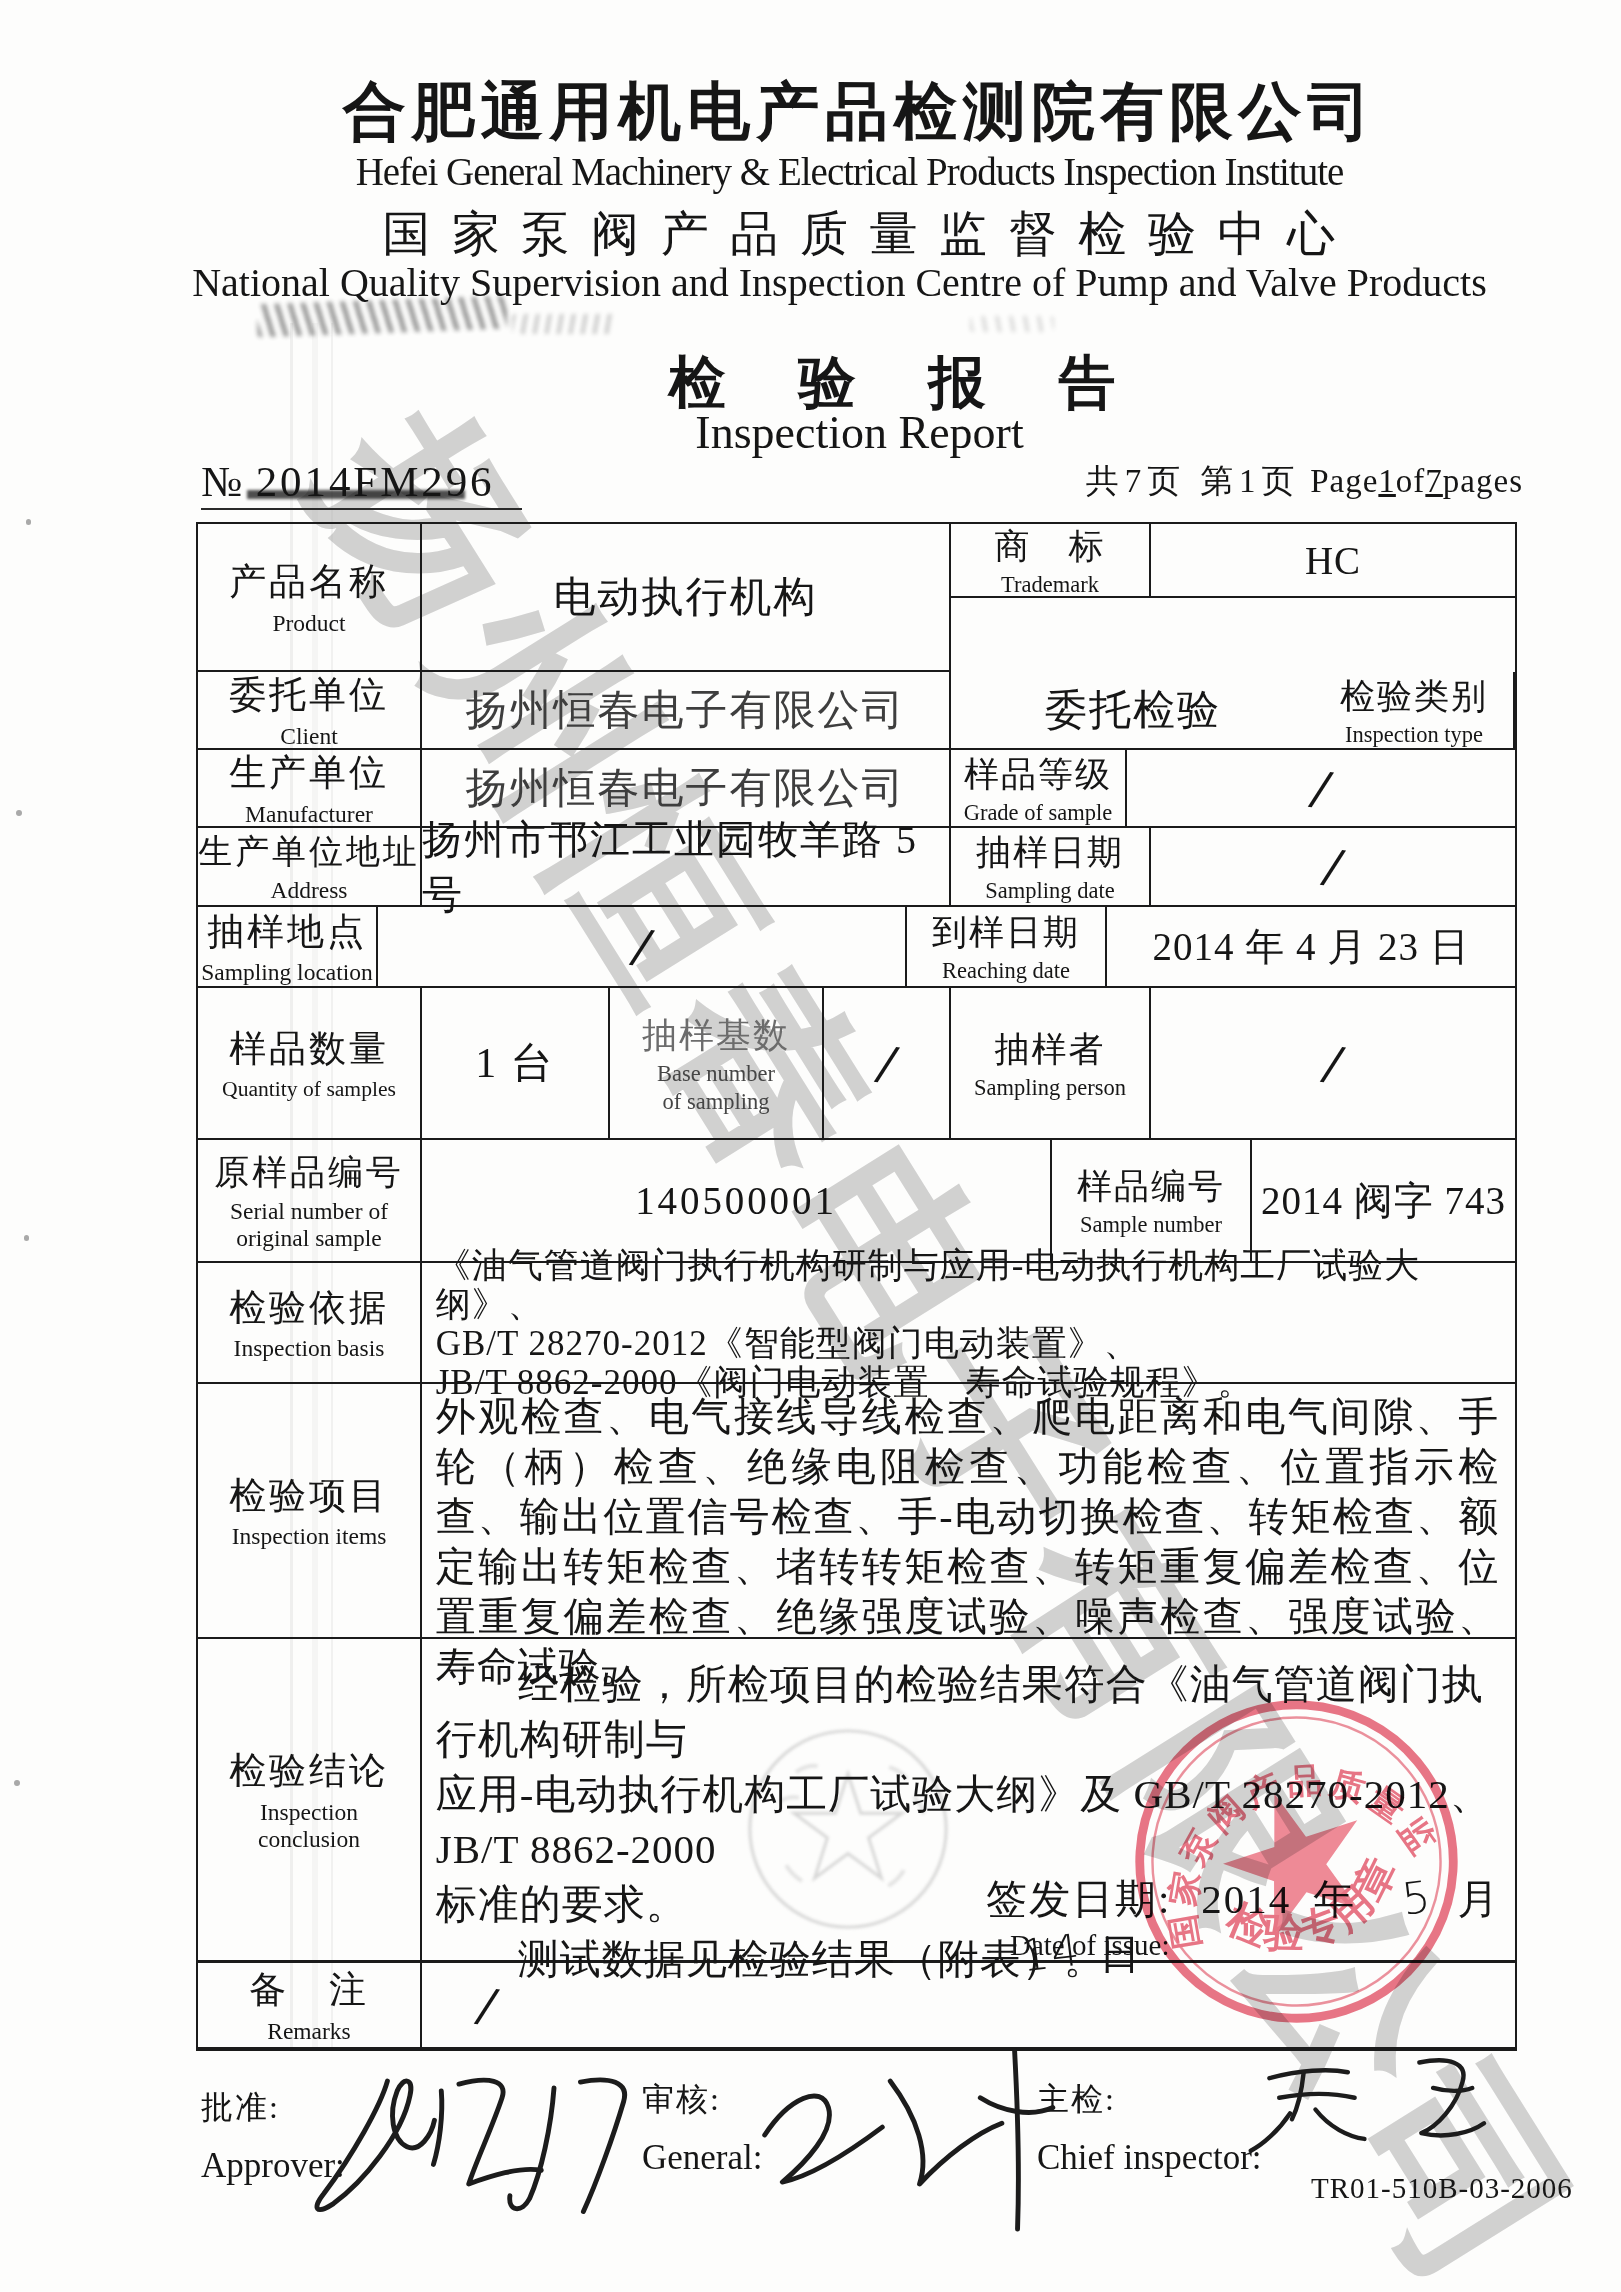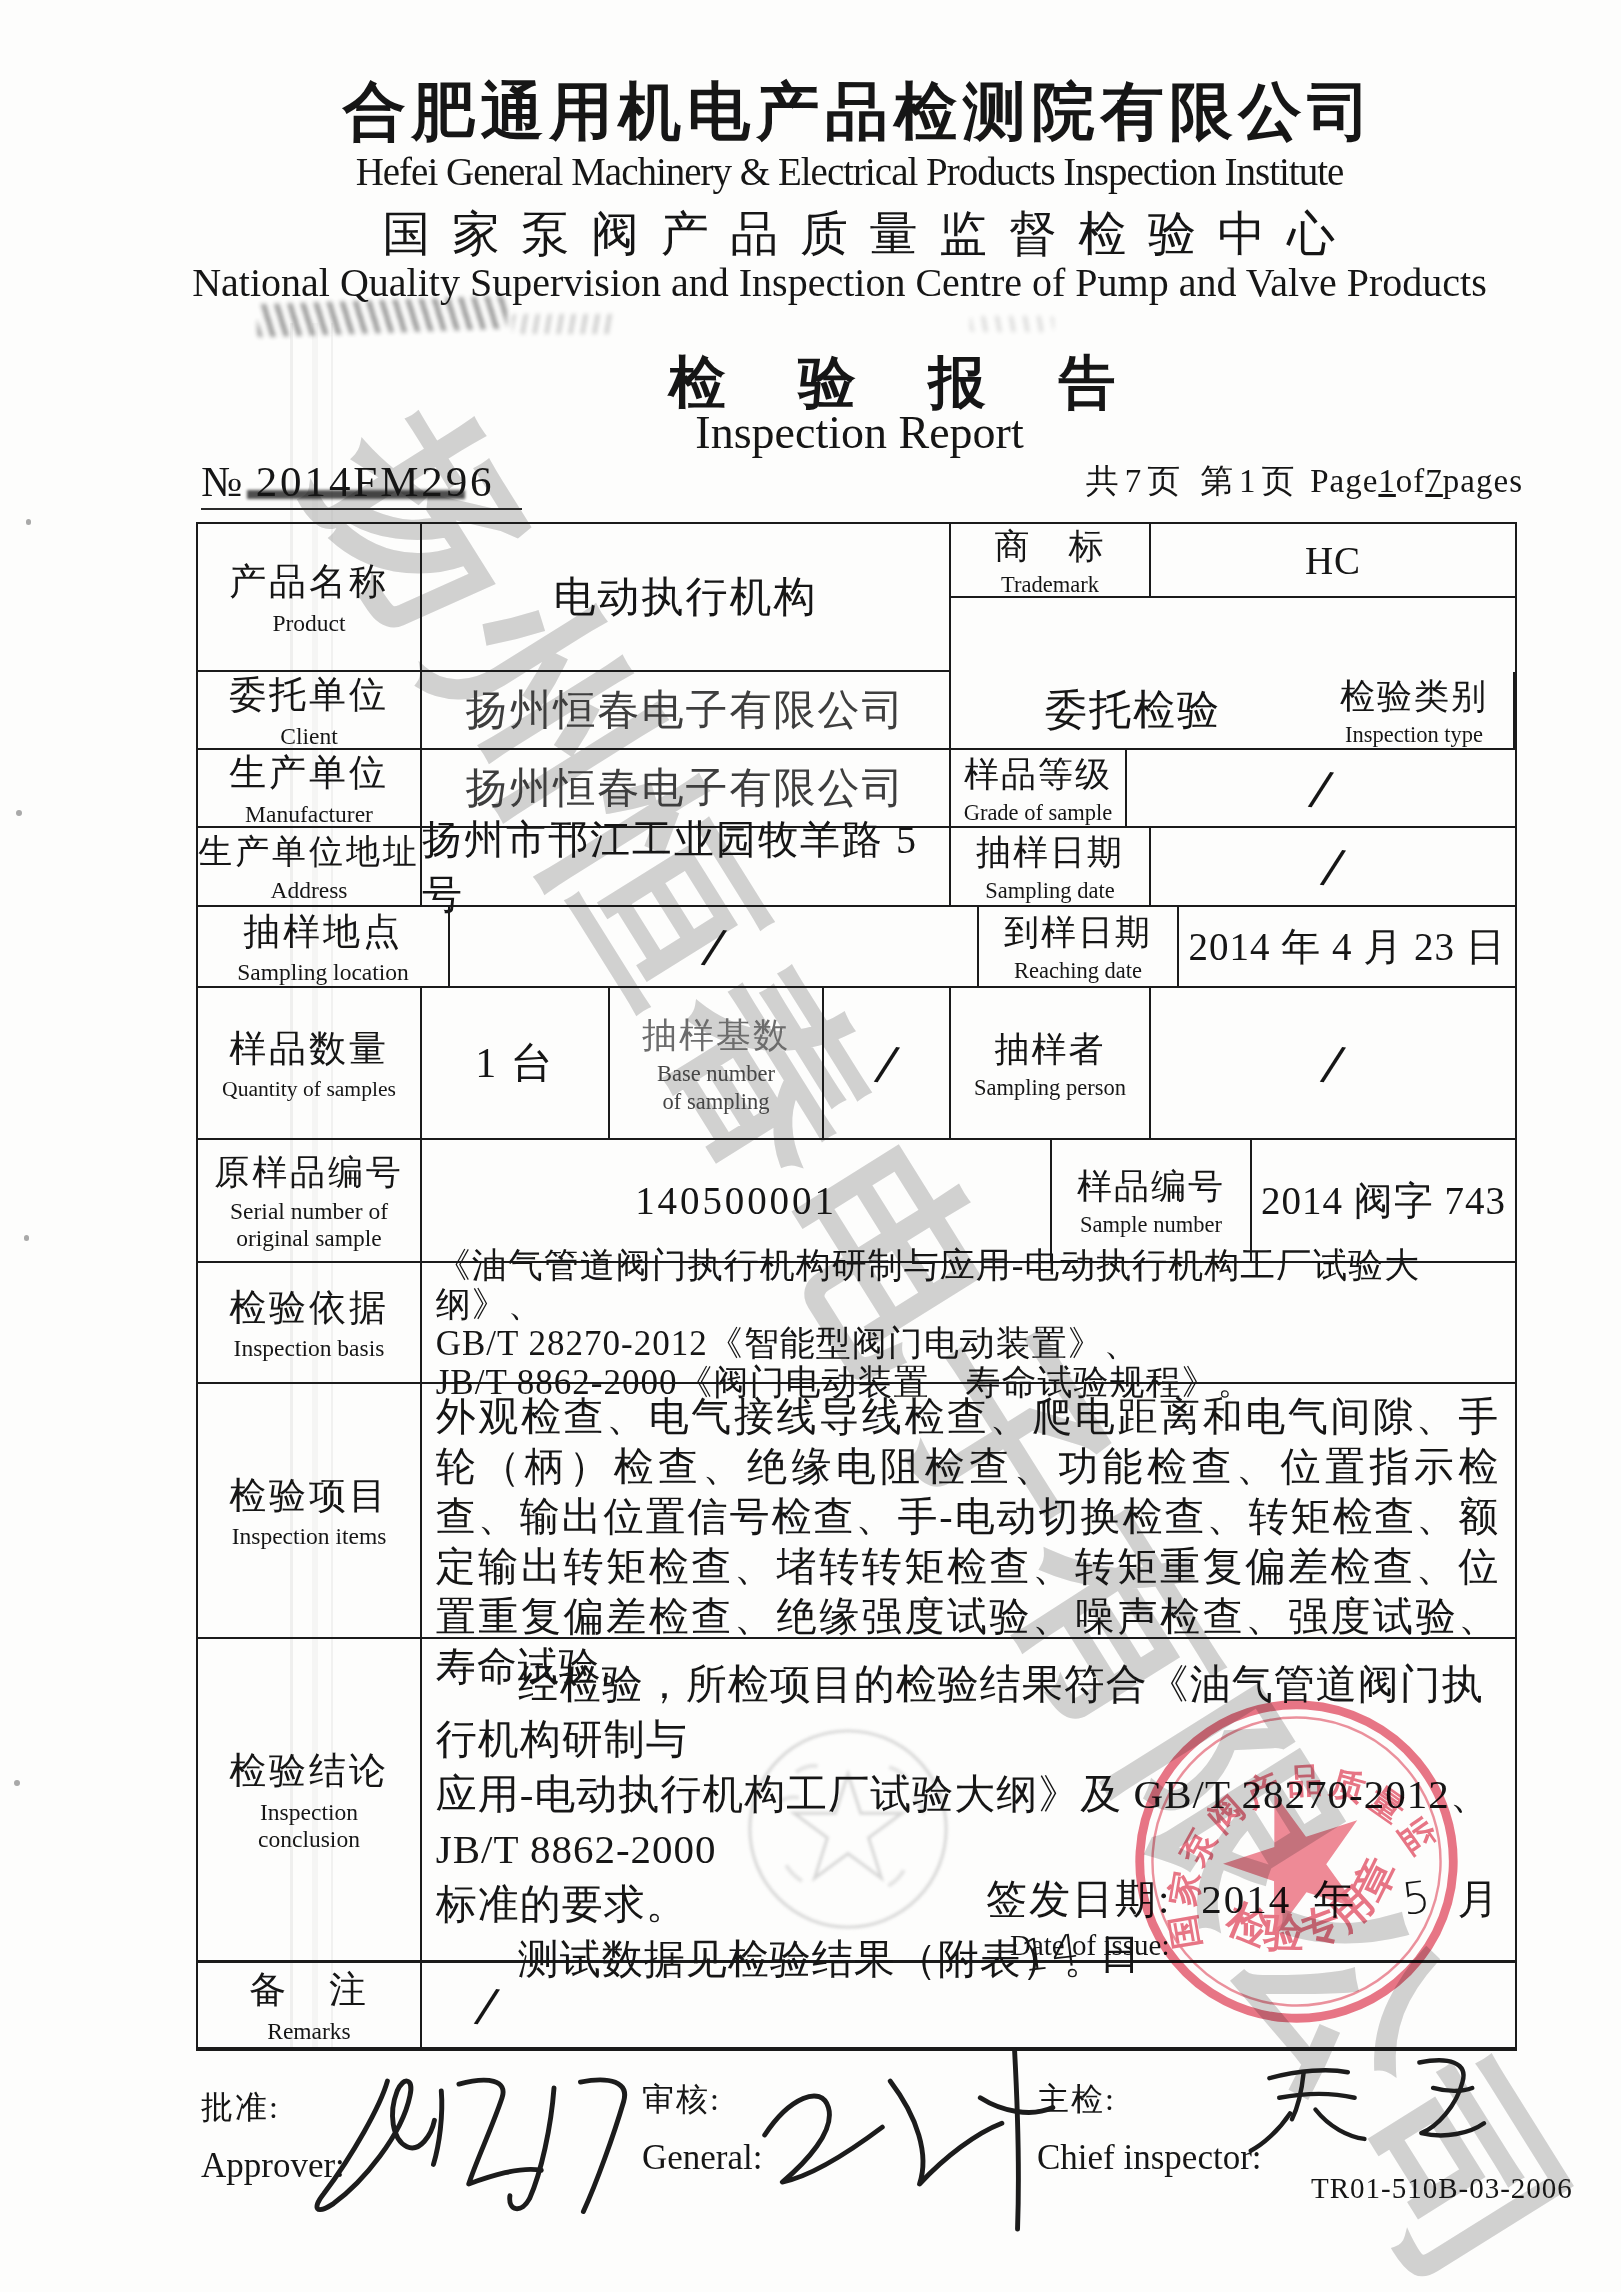--- a/index.html
+++ b/index.html
@@ -167,21 +167,21 @@
       <div class="c lab-sm" style="width:200px">
         <span class="cn">抽样日期</span>
         <span class="en">Sampling date</span>
       </div>
       <div class="c nr" style="flex:1">
           <span class="slash">/</span>
         </div>
     </div>
 
     <div class="row" style="height:81px">
-      <div class="c lab" style="width:252px">
+      <div class="c lab" style="width:180px">
         <span class="cn">抽样地点</span>
         <span class="en">Sampling location</span>
       </div>
       <div class="c" style="width:529px">
           <span class="slash">/</span>
         </div>
       <div class="c lab-sm" style="width:200px">
         <span class="cn">到样日期</span>
         <span class="en">Reaching date</span>
       </div>

